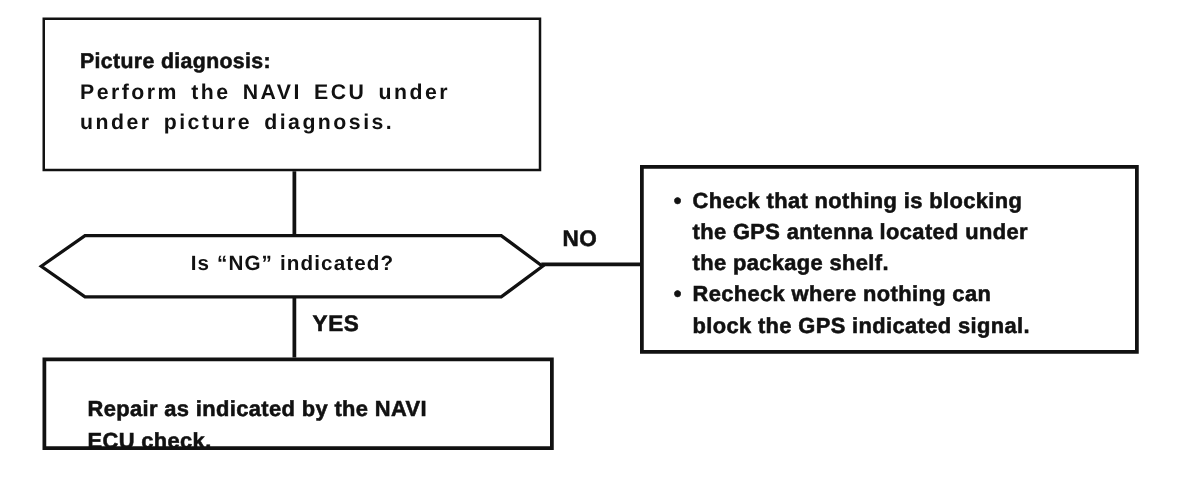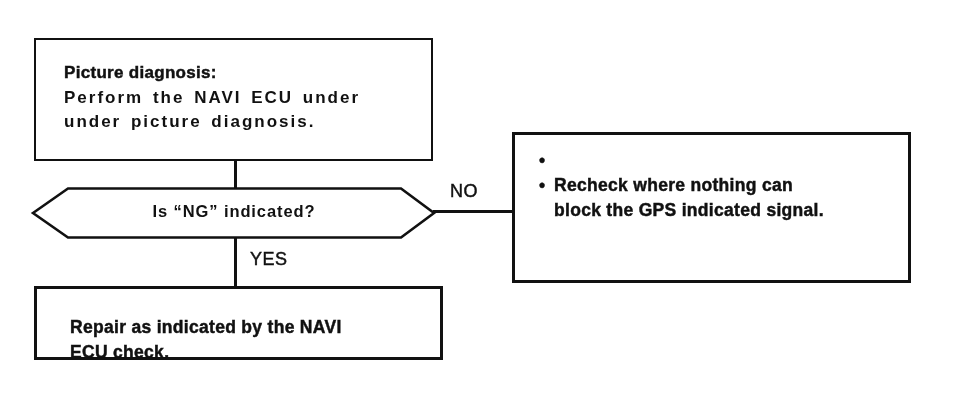--- a/index.html
+++ b/index.html
@@ -20,21 +20,21 @@
   .line.h { height: 3px; }
   .box {
     position: absolute;
     background: var(--paper);
     border: 2.5px solid var(--ink);
     box-sizing: border-box;
   }
   .top-box {
     left: 34px; top: 14px; width: 399px; height: 123px;
     padding: 21px 8px 0 28px;
-    font-size: 17px; line-height: 24.5px; margin-top: 24px;
+    font-size: 17px; line-height: 24.5px;
   }
   .right-box {
     left: 512px; top: 132px; width: 399px; height: 151px;
     border-width: 3px;
     padding: 13px 6px 0 24px;
     font-size: 17.5px; line-height: 25px;
   }
   .bottom-box {
     left: 34px; top: 286px; width: 409px; height: 74px;
     border-width: 3px;
@@ -53,21 +53,21 @@
   }
   .hex-svg { position: absolute; left: 29px; top: 185px; }
   .hex-label-wrap {
     position: absolute; left: 29px; top: 183px;
     width: 410px; height: 56px;
     display: flex; align-items: center; justify-content: center;
     font-size: 16.5px; font-weight: 700; letter-spacing: 0.9px;
   }
   .branch-label {
     position: absolute;
-    font-size: 18px; font-weight: 400;
+    font-size: 18px; font-weight: 700;
     letter-spacing: 0.5px;
     -webkit-text-stroke: 0.45px var(--ink);
   }
   .no-label  { left: 450px; top: 181px; }
   .yes-label { left: 250px; top: 249px; }
   .bullet-item { display: flex; }
   .bullet-glyph {
     width: 15px; flex: 0 0 15px;
     font-weight: 700;
     -webkit-text-stroke: 0.45px var(--ink);
@@ -95,20 +95,25 @@
   <div class="hex-label-wrap">
     <span>Is “NG” indicated?</span>
   </div>
 
   <div class="branch-label no-label">NO</div>
   <div class="branch-label yes-label">YES</div>
 
   <div class="box right-box heavy">
     <div class="bullet-item">
       <span class="bullet-glyph">•</span>
+      <span>
+        <span class="bullet-line">Check that nothing is blocking</span>
+        <span class="bullet-line">the GPS antenna located under</span>
+        <span class="bullet-line">the package shelf.</span>
+      </span>
     </div>
     <div class="bullet-item">
       <span class="bullet-glyph">•</span>
       <span>
         <span class="bullet-line">Recheck where nothing can</span>
         <span class="bullet-line">block the GPS indicated signal.</span>
       </span>
     </div>
   </div>
 

